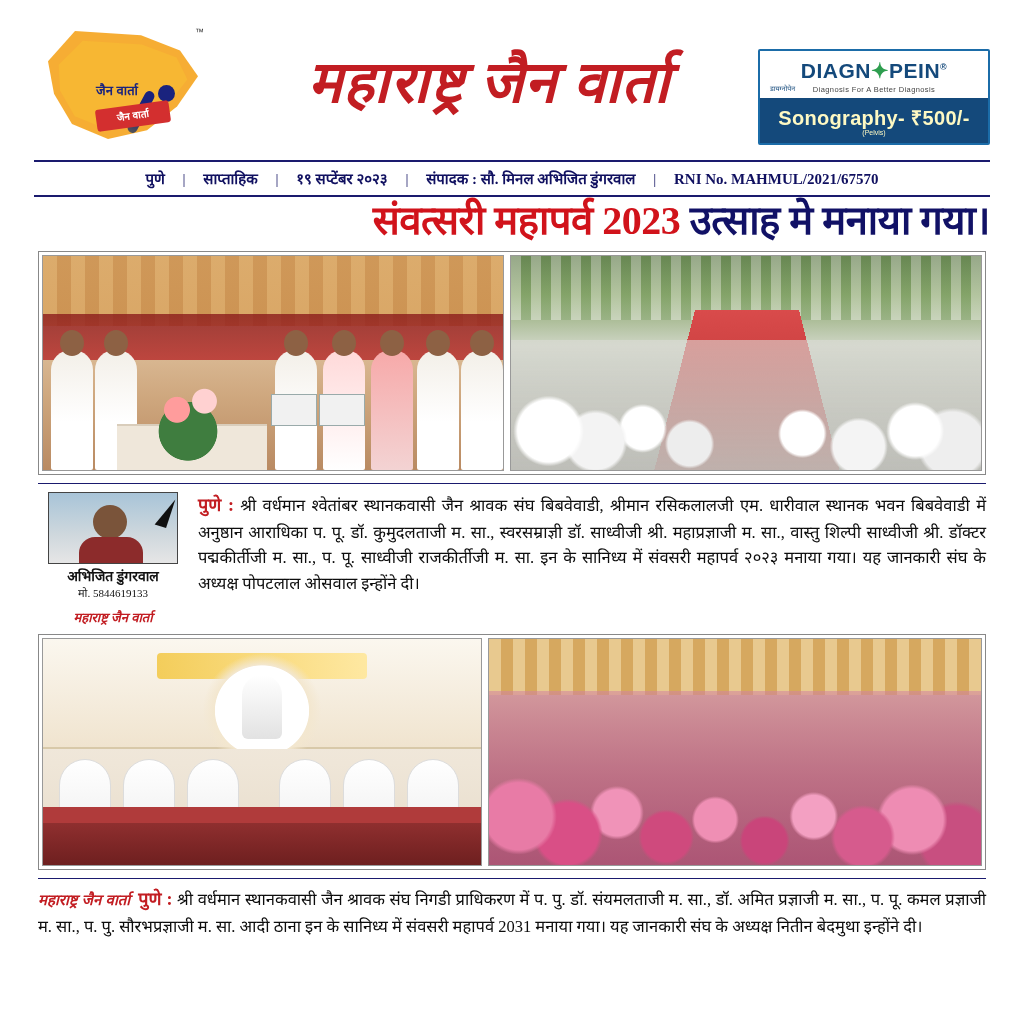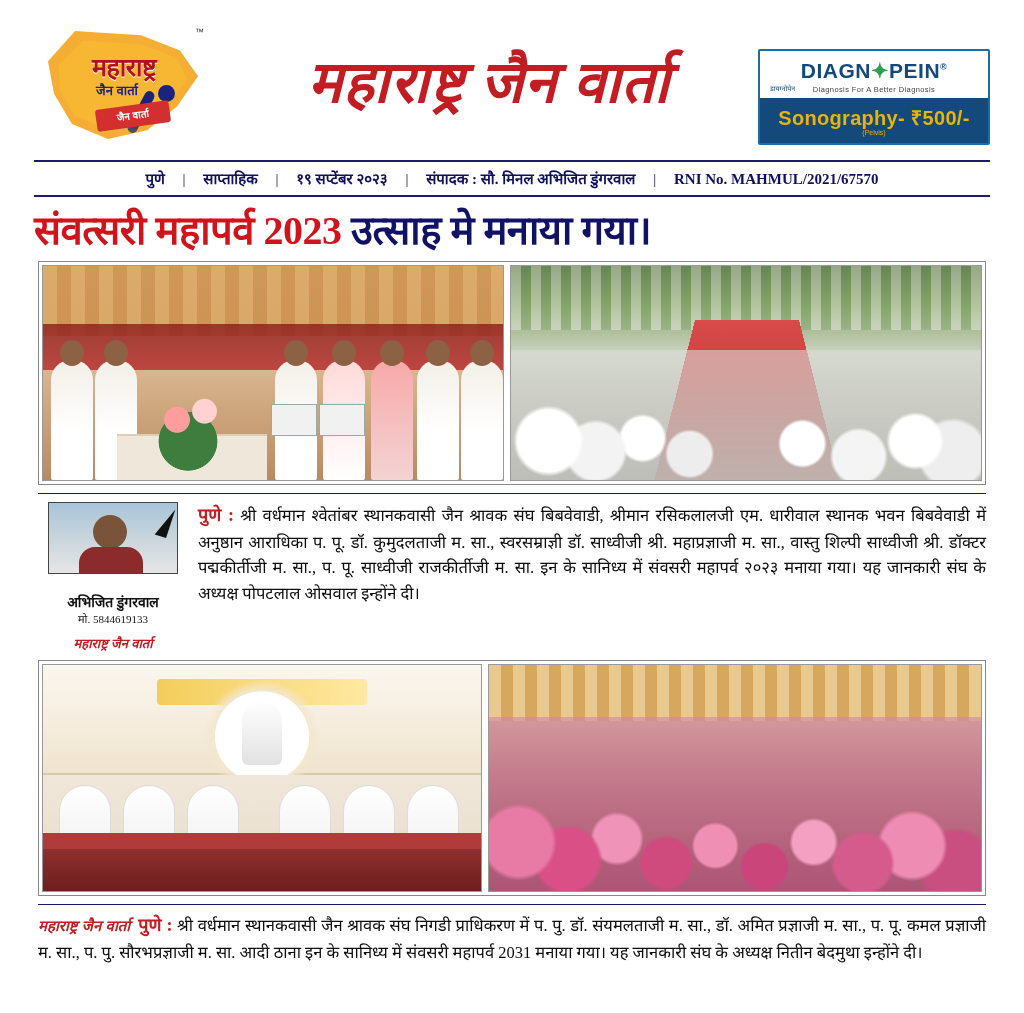--- a/index.html
+++ b/index.html
@@ -149,21 +149,21 @@
   }
   .ad-sub-left {
     font-size: 7px;
     color: #14497b;
     text-align: left;
     margin-top: -10px;
     margin-left: 4px;
   }
   .ad-bottom {
     background: #14497b;
-    color: #eab308;
+    color: #fef9c3;
     text-align: center;
     padding: 6px 4px 7px 4px;
   }
   .ad-bottom-main {
     font-size: 20px;
     font-weight: bold;
     letter-spacing: .3px;
   }
   .ad-bottom-note {
     font-size: 7px;
@@ -178,22 +178,22 @@
     font-family: "Liberation Serif", serif;
     font-size: 15px;
     font-weight: bold;
     color: #101060;
   }
   .infobar span { margin: 0 7px; }
   .infobar .sep { color: #101060; font-weight: normal; margin: 0 7px; }
 
   
   .headline-wrap {
-    margin: 12px 34px 0 34px;
-    text-align: left;
+    margin: 2px 34px 0 34px;
+    text-align: right;
   }
   .headline {
     font-family: "Liberation Serif", serif;
     font-size: 40px;
     font-weight: bold;
     line-height: 1.1;
     letter-spacing: -.5px;
   }
   .hl-red { color: #d1131b; }
   .hl-blue { color: #111166; }
@@ -384,21 +384,21 @@
     position:absolute; right:6px; top:4px; width:0; height:0;
     border-left:12px solid transparent; border-right:0 solid transparent;
     border-bottom:30px solid #111;
     transform: rotate(18deg);
   }
   .byline-name {
     font-family: "Liberation Serif", serif;
     font-size: 14px;
     font-weight: bold;
     color: #111;
-    margin-top: 18px;
+    margin-top: 2px;
     background: #fff;
   }
   .byline-mob {
     font-family: "Liberation Serif", serif;
     font-size: 11px;
     color: #111;
   }
   .byline-paper {
     font-family: "Liberation Serif", serif;
     font-size: 13px;
@@ -443,21 +443,20 @@
 </head>
 <body>
 
 <div class="page">
 
   <div class="masthead">
 
     <div class="logo-block">
       <div class="logo-map"></div>
       <div class="logo-map-inner"></div>
-      <div class="logo-text-main">महाराष्ट्र</div>
       <div class="logo-text-sub">जैन वार्ता</div>
       <div class="logo-mic"></div>
       <div class="logo-mic-head"></div>
       <div class="logo-ribbon">जैन वार्ता</div>
       <div class="logo-tm">™</div>
     </div>
 
     <div class="title-block">
       <div class="paper-title">महाराष्ट्र जैन वार्ता</div>
     </div>

